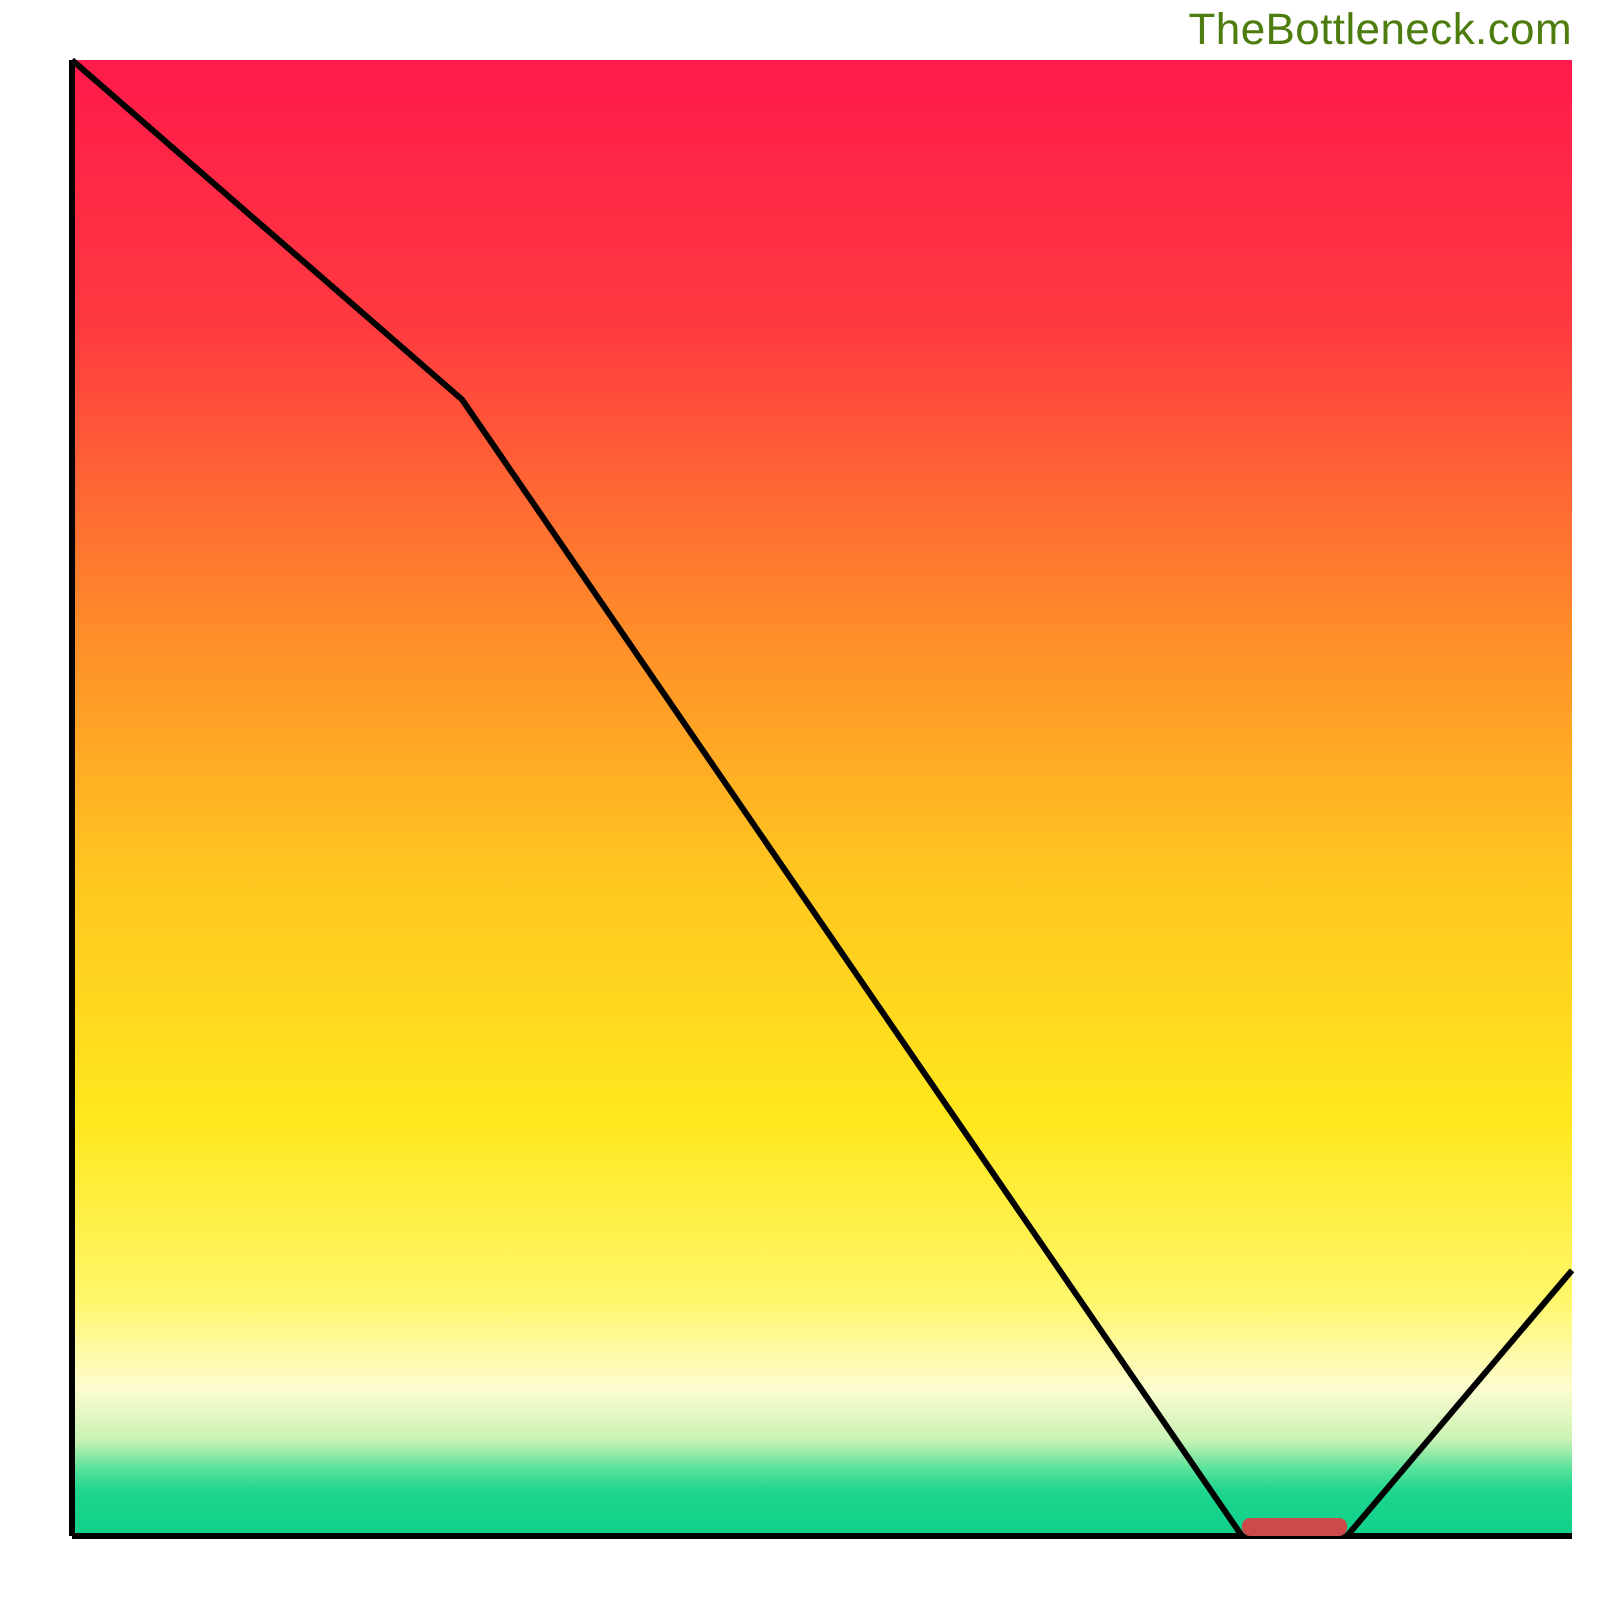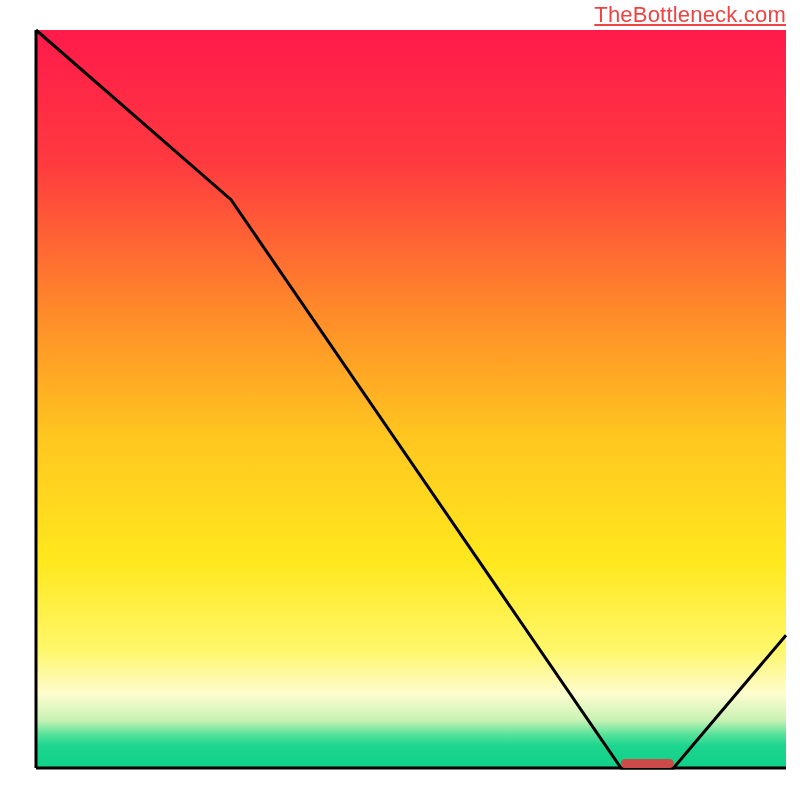--- a/index.html
+++ b/index.html
@@ -13,24 +13,23 @@
   .chart-wrap {
     width: 800px;
     height: 800px;
     position: relative;
   }
   .attribution {
     position: absolute;
     top: 2px;
     right: 14px;
     font-size: 22px;
-    color: #ef4444;
+    color: #4d7c0f;
     font-weight: 400;
     letter-spacing: 0.2px;
-    text-decoration: underline;
   }
   svg.plot {
     position: absolute;
     top: 0;
     left: 0;
     width: 800px;
     height: 800px;
   }
 </style>
 </head>

